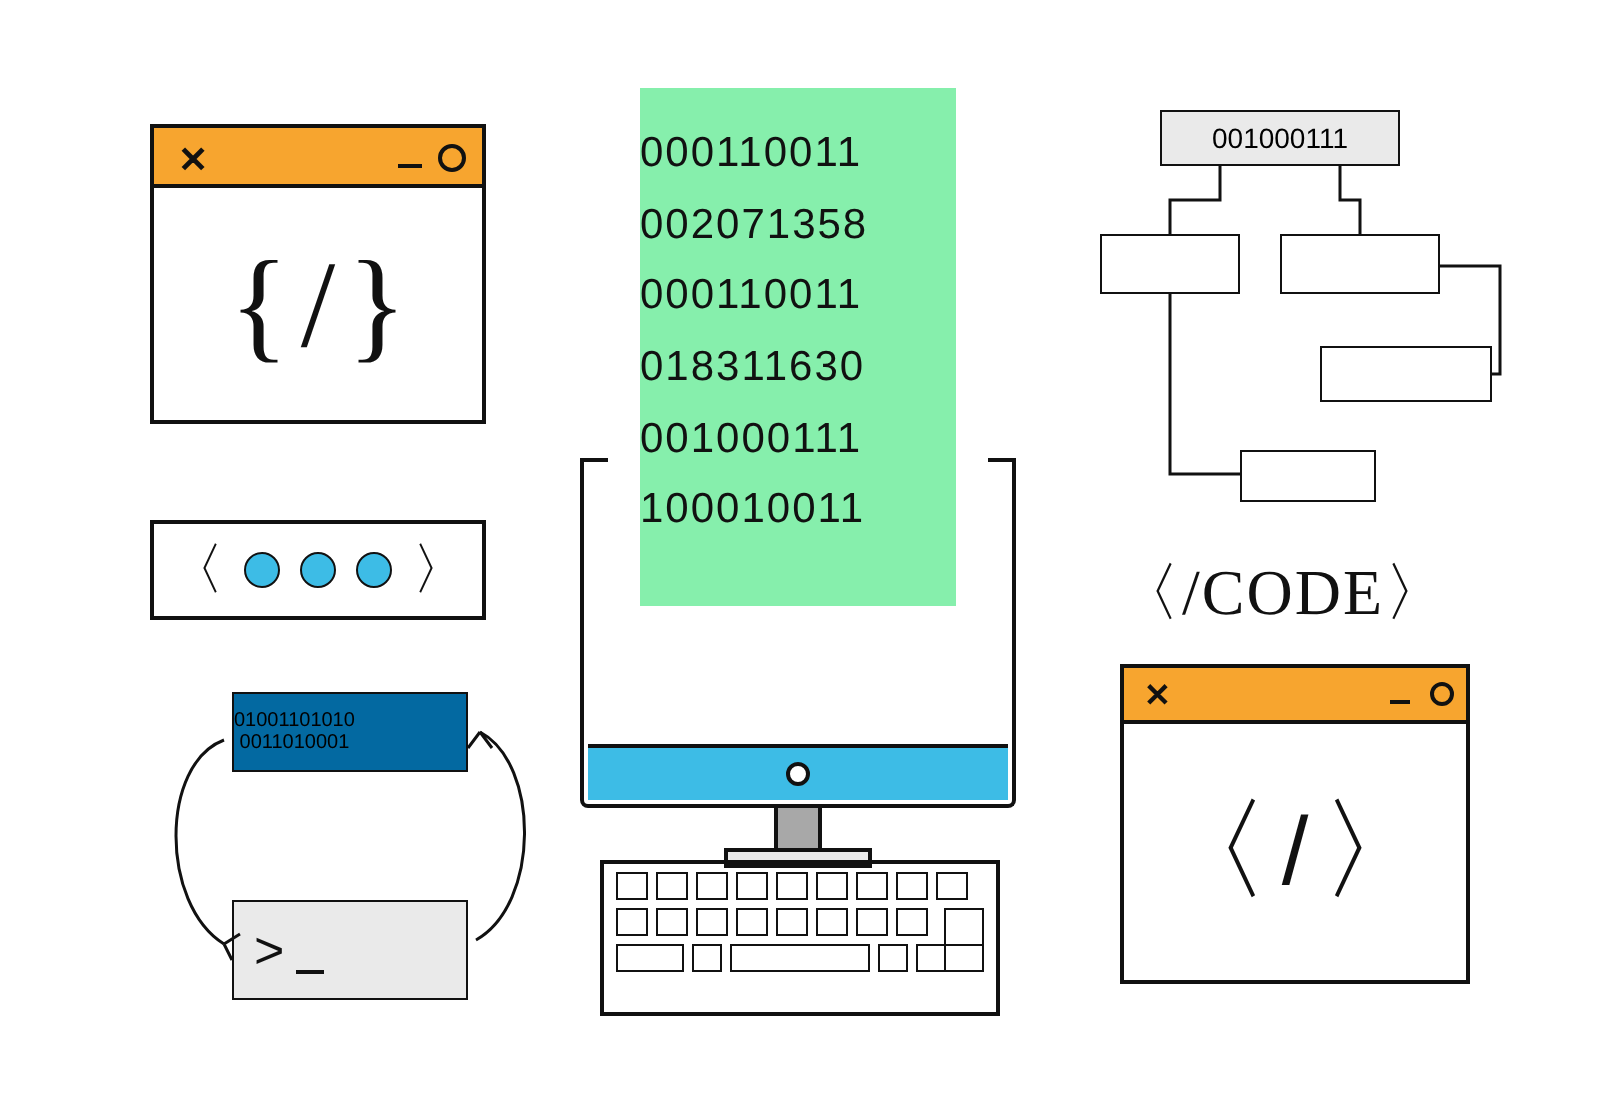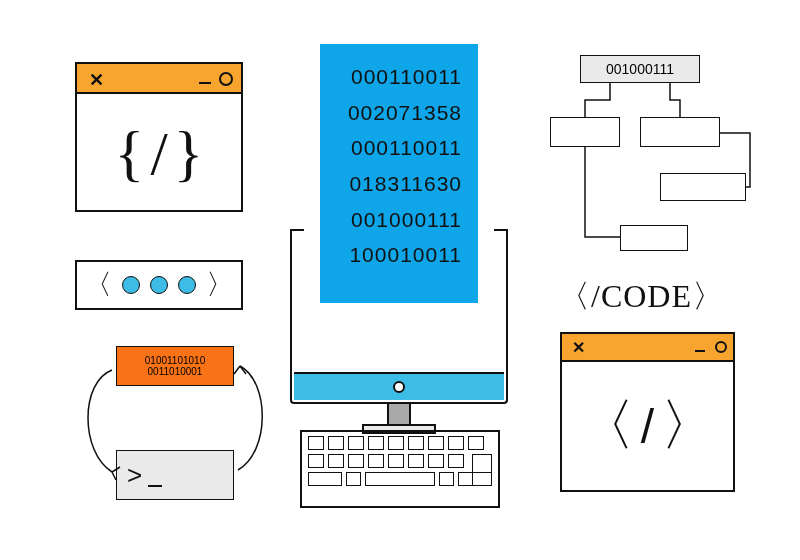--- a/index.html
+++ b/index.html
@@ -16,28 +16,28 @@
   .win1 .body .brace{font-weight:normal}
   .win1 .body .slash{margin:0 6px}
 
   
   .loading{position:absolute;left:75px;top:260px;width:168px;height:50px;border:2px solid #111;display:flex;align-items:center;justify-content:center;gap:10px}
   .loading .chev{font-size:28px;color:#111}
   .loading .dot{width:18px;height:18px;background:#3dbce6;border:1.5px solid #111;border-radius:50%}
 
   
   .cycle{position:absolute;left:68px;top:342px;width:210px;height:180px}
-  .cycle .box1{position:absolute;left:48px;top:4px;width:118px;height:40px;border:1.5px solid #111;background:#f97316;display:flex;align-items:center;justify-content:center;font-size:10px;text-align:center;line-height:1.1}
+  .cycle .box1{position:absolute;left:48px;top:4px;width:118px;height:40px;border:1.5px solid #111;background:#0369a1;display:flex;align-items:center;justify-content:flex-start;font-size:10px;text-align:center;line-height:1.1}
   .cycle .box2{position:absolute;left:48px;top:108px;width:118px;height:50px;border:1.5px solid #111;background:#eaeaea;display:flex;align-items:center;padding-left:10px;font-size:26px;color:#111}
   .cycle .box2 .cursor{display:inline-block;width:14px;height:2px;background:#111;margin-left:6px;margin-top:22px}
   .cycle svg{position:absolute;left:0;top:0}
 
   
   .center{position:absolute;left:290px;top:44px;width:218px;height:480px}
-  .binary{position:absolute;left:30px;top:0;width:158px;background:#0ea5e9;text-align:right;font-family:Arial;color:#111;padding:15px 16px 30px;font-size:21px;letter-spacing:1px;line-height:1.7}
+  .binary{position:absolute;left:30px;top:0;width:158px;background:#86efac;text-align:left;font-family:Arial;color:#111;padding:15px 0 30px;font-size:21px;letter-spacing:1px;line-height:1.7}
   .monitor{position:absolute;left:0;top:185px;width:218px;height:220px}
   .monitor .frame{position:absolute;left:0;top:0;width:218px;height:175px;border:2px solid #111;border-top:none;border-radius:0 0 4px 4px;background:transparent}
   .monitor .frame::before,.monitor .frame::after{content:"";position:absolute;top:0;width:12px;height:2px;background:#111}
   .monitor .frame::before{left:0}
   .monitor .frame::after{right:0}
   .monitor .bluebar{position:absolute;left:2px;bottom:2px;right:2px;height:28px;background:#3dbce6;border-top:2px solid #111;display:flex;align-items:center;justify-content:center}
   .monitor .bluebar .o{width:12px;height:12px;border:2px solid #111;background:#fff;border-radius:50%}
   .monitor .neck{position:absolute;left:97px;top:175px;width:24px;height:22px;background:#a8a8a8;border:2px solid #111;border-top:none}
   .monitor .base{position:absolute;left:72px;top:195px;width:74px;height:10px;border:2px solid #111;background:#eaeaea}
 

